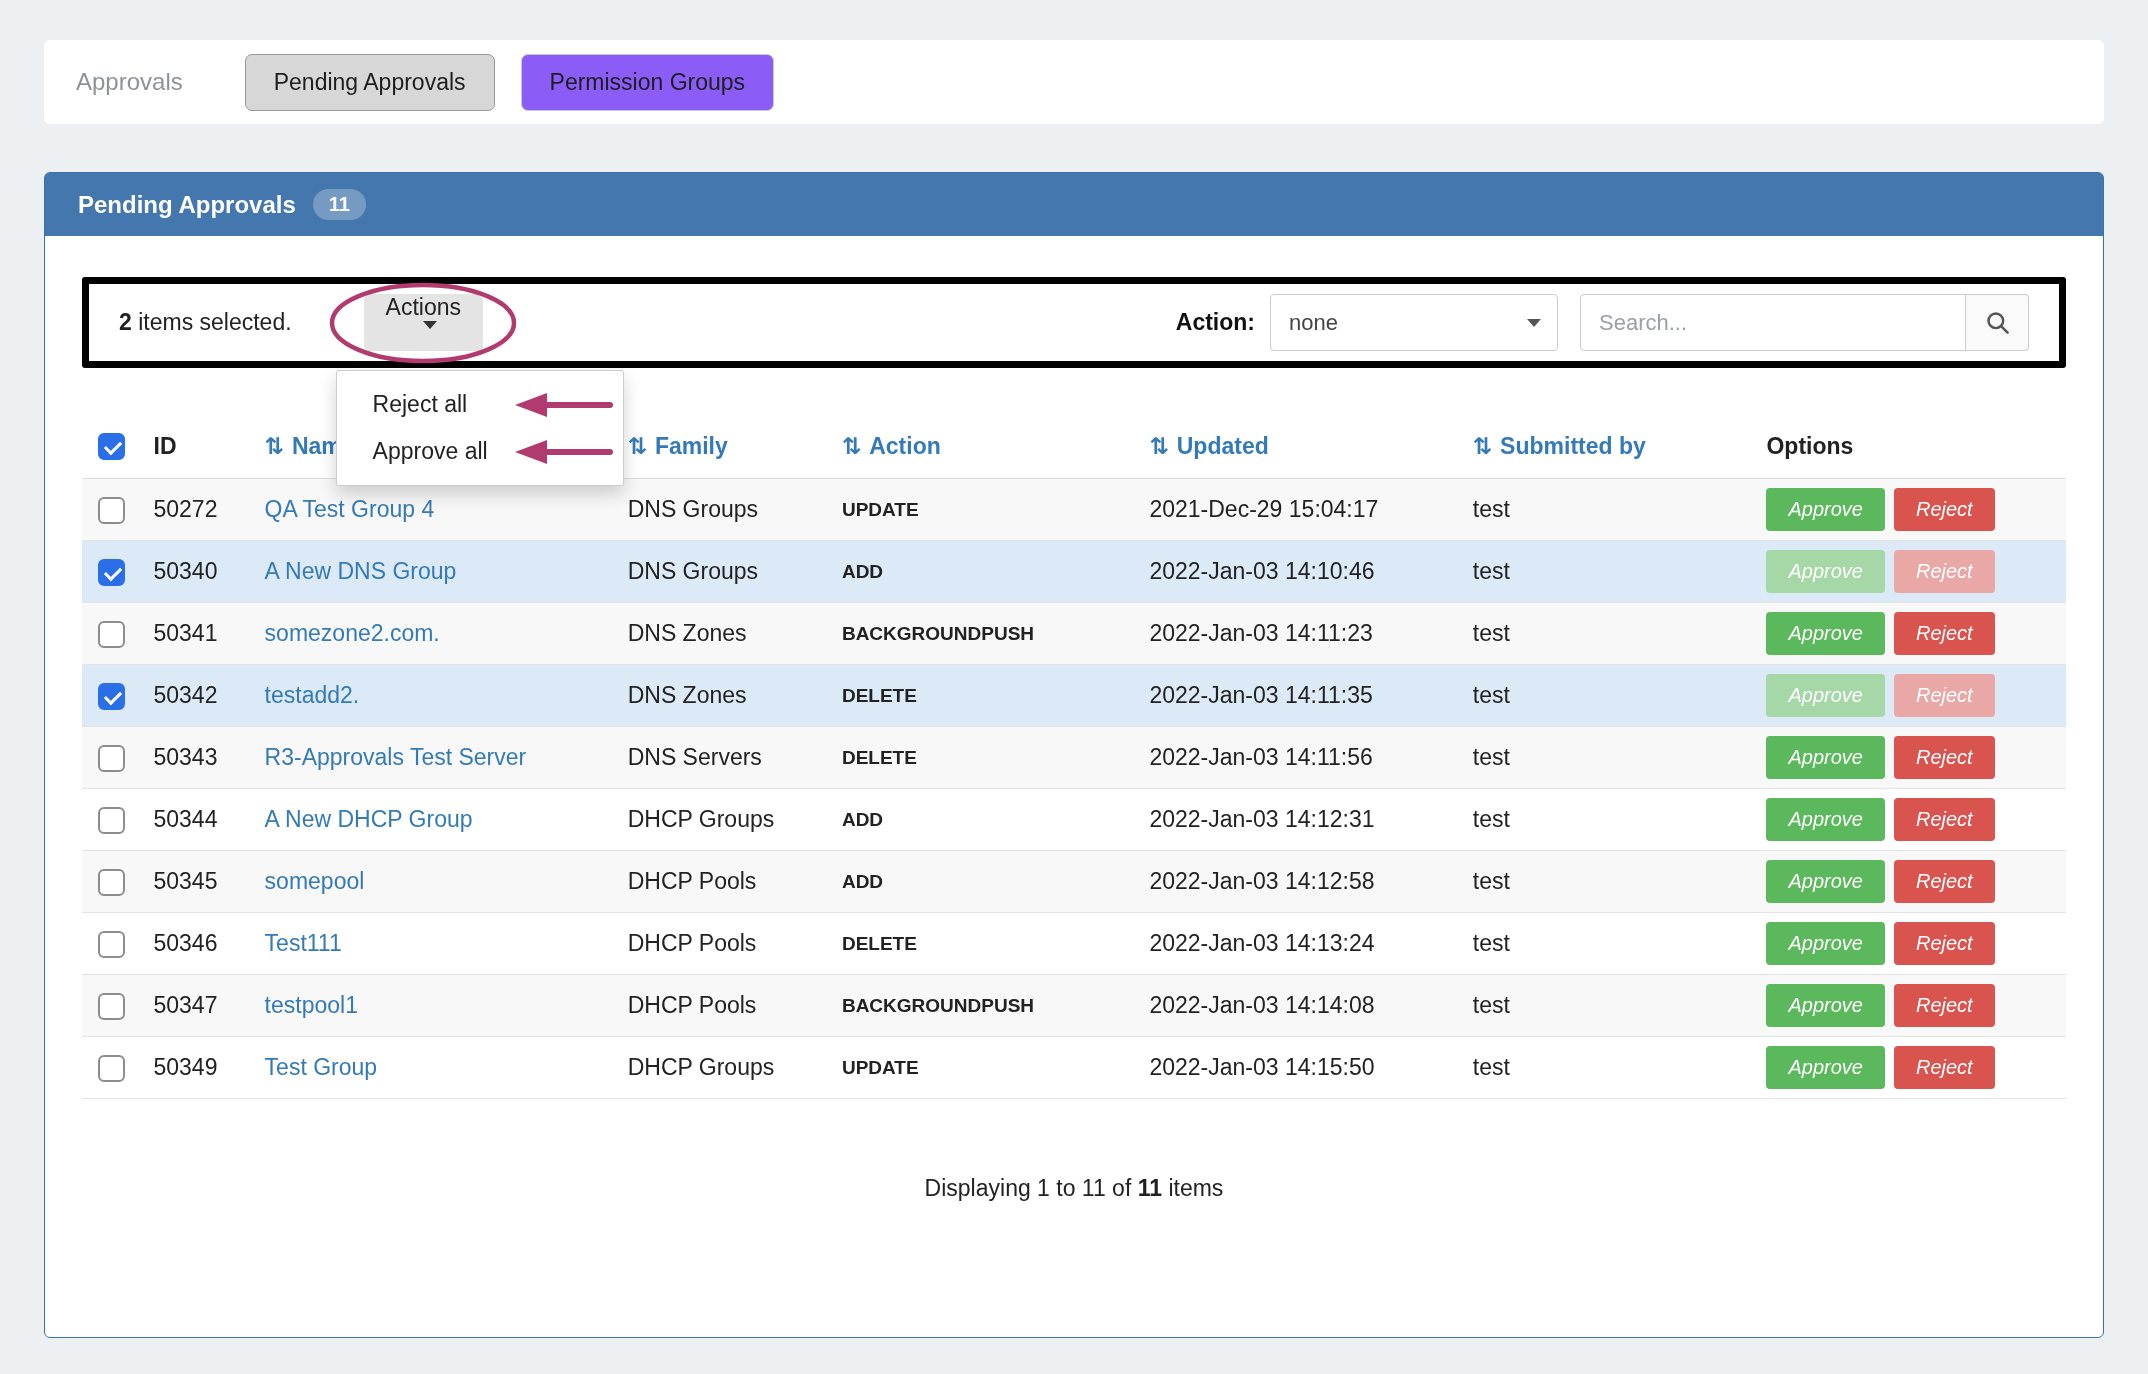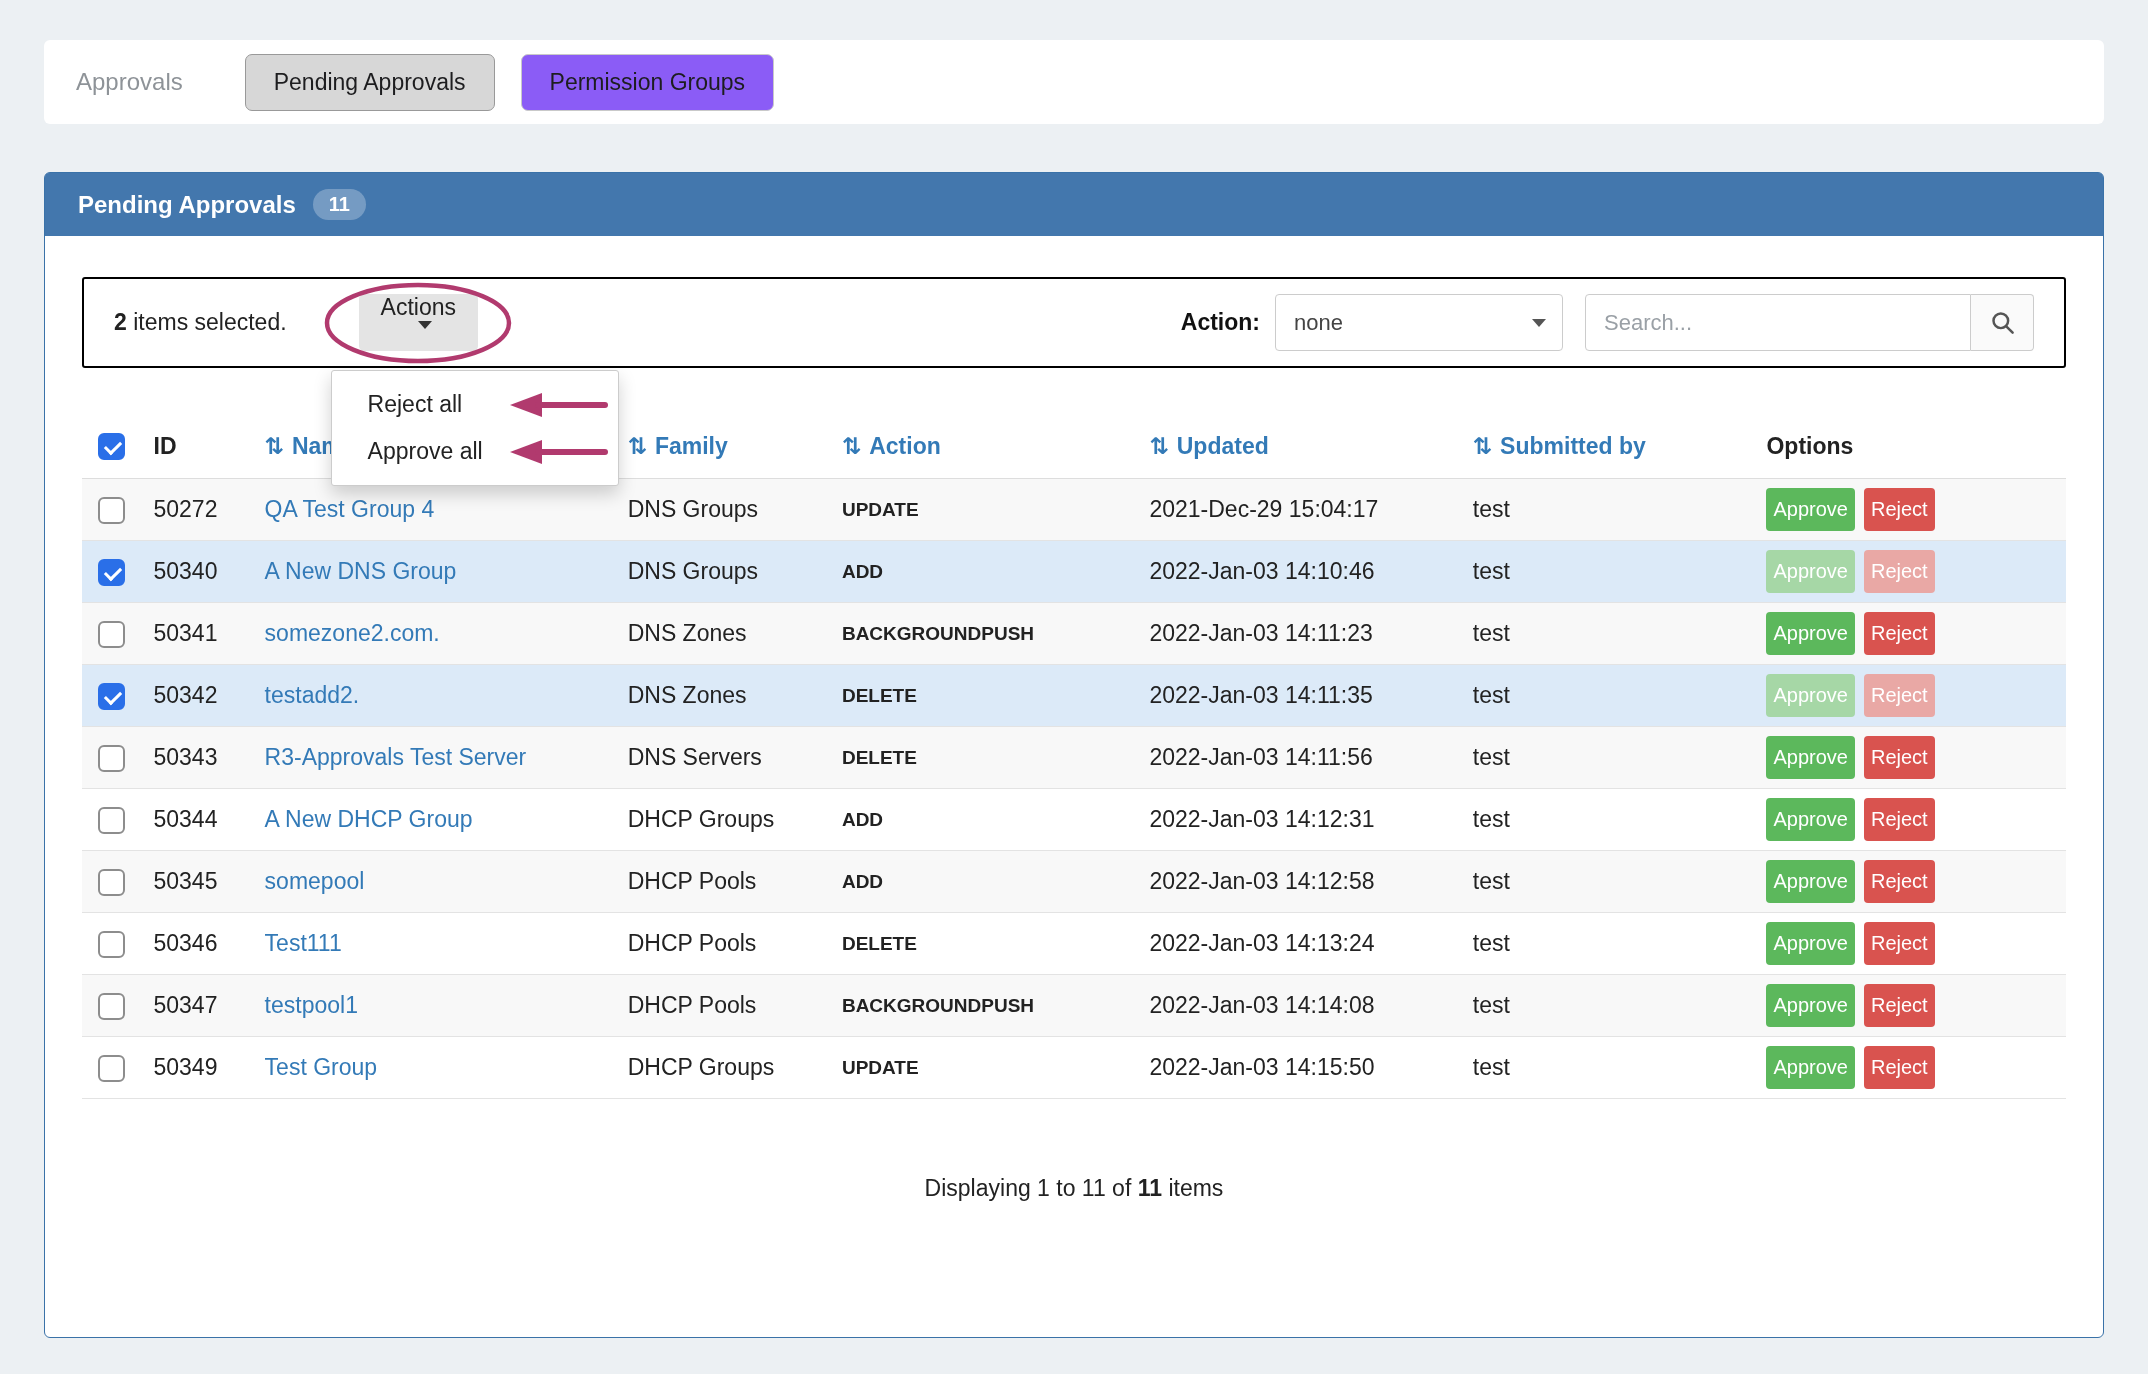--- a/index.html
+++ b/index.html
@@ -36,21 +36,21 @@
   }
   .panel-title { font-size: 24px; font-weight: bold; }
   .badge {
     margin-left: 17px; background: rgba(255,255,255,.27);
     border-radius: 999px; padding: 4px 16px; font-size: 20px; font-weight: bold;
   }
   .panel-body { padding: 41px 37px 0; }
 
   
   .toolbar {
-    position: relative; border: 2px solid #000000; border-radius: 3px;
+    position: relative; border: 7px solid #000000; border-radius: 3px;
     height: 91px; display: flex; align-items: center;
     justify-content: space-between; padding: 0 30px;
   }
   .toolbar-left { display: flex; align-items: center; }
   .selected-text { font-size: 23px; color: #222; }
   .actions-wrap { position: relative; margin-left: 72px; }
   .actions-btn {
     font-family: inherit; font-size: 23px; color: #222;
     background: #e4e4e4; border: none; border-radius: 5px;
     height: 57px; padding: 0 22px; cursor: pointer;
@@ -134,21 +134,21 @@
     font-size: 23px; color: #222; white-space: nowrap; overflow: hidden;
     height: 62px; vertical-align: middle;
   }
   tbody tr:nth-child(odd) { background: #f8f8f8; }
   tbody tr.selected { background: #dceaf8; }
   td.col-check, th.col-check { padding-left: 16px; }
   a.name-link { color: #337ab7; text-decoration: none; cursor: pointer; }
   td.action-cell { font-weight: bold; font-size: 19px; }
   .btn {
     border: none; border-radius: 4px; color: #fff; font-size: 20px;
-    padding: 10px 7px; cursor: pointer; font-family: inherit;
+    padding: 10px 22px; cursor: pointer; font-family: inherit; font-style: italic;
   }
   .btn-approve { background: #5cb85c; }
   .btn-reject { background: #d9534f; margin-left: 9px; }
   tr.selected .btn-approve { background: #a6d7a6; }
   tr.selected .btn-reject { background: #e9a8a5; }
 
   .table-footer { margin-top: 76px; text-align: center; font-size: 23px; color: #222; }
 </style>
 </head>
 <body>

